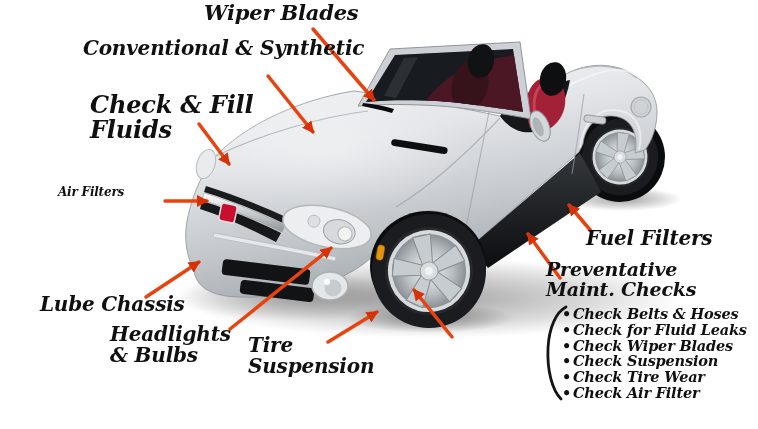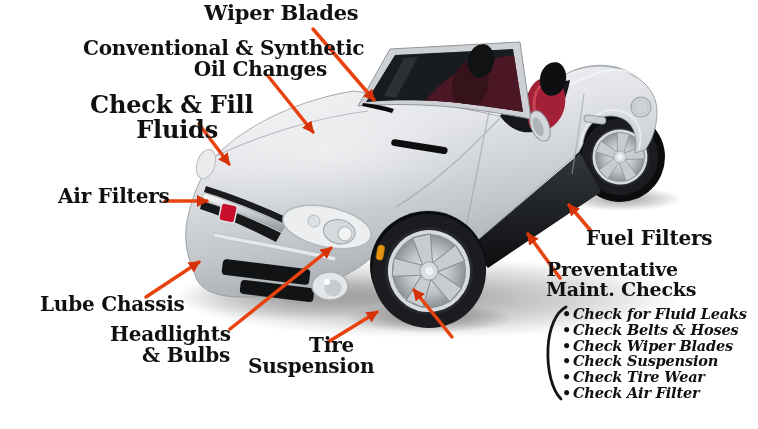--- a/index.html
+++ b/index.html
@@ -3,28 +3,28 @@
 <meta charset="utf-8">
 <style>
   html,body{margin:0;padding:0;background:#fff;}
   .stage{
     position:relative;width:758px;height:429px;overflow:hidden;
     background:var(--background,#fff);
     font-family:"DejaVu Serif", serif;
   }
   svg.layer{position:absolute;left:0;top:0;width:758px;height:429px;}
   .lbl{
-    position:absolute;text-align:right;color:var(--label-text,#101010);
-    font-weight:700;line-height:1.05;letter-spacing:-0.2px;
+    position:absolute;text-align:left;color:var(--label-text,#101010);
+    font-style:italic;font-weight:700;line-height:1.05;letter-spacing:-0.2px;
     white-space:nowrap;
   }
   #lbl-wiper{left:204px;top:2px;width:144px;font-size:21px;}
   #lbl-oil{left:83px;top:38px;width:244px;font-size:20px;}
   #lbl-fluids{left:90px;top:92px;width:128px;font-size:24px;}
-  #lbl-air{left:58px;top:186px;width:110px;font-size:20px;}
+  #lbl-air{left:58px;top:186px;width:110px;font-size:12px;}
   #lbl-lube{left:40px;top:294px;width:132px;font-size:20px;}
   #lbl-headlights{left:110px;top:324px;width:120px;font-size:20px;}
   #lbl-tire{left:248px;top:335px;width:106px;font-size:20px;}
   #lbl-brake{left:421px;top:319px;width:124px;font-size:19px;line-height:1.0;}
   #lbl-fuel{left:586px;top:220px;width:118px;font-size:20px;margin-top:8px;}
   #lbl-prev{left:546px;top:260px;width:132px;font-size:19px;line-height:1.03;}
   #checklist{
     position:absolute;left:562px;top:306px;margin:0;padding:0;list-style:none;
     color:var(--label-text,#101010);font-style:italic;font-weight:700;
     font-size:14.5px;line-height:15.8px;letter-spacing:-0.2px;white-space:nowrap;
@@ -214,21 +214,20 @@
     </g>
 
     <path fill="none" stroke="#141414" stroke-width="2.8" stroke-linecap="round" d="M 566 307 C 556 312 549 328 548 348 C 547 370 552 390 561 399"></path>
   </svg>
 
   <div class="lbl" id="lbl-wiper">
     <div>Wiper Blades</div>
   </div>
   <div class="lbl" id="lbl-oil">
     <div>Conventional &amp; Synthetic</div>
-    <div>Oil Changes</div>
   </div>
   <div class="lbl" id="lbl-fluids">
     <div>Check &amp; Fill</div>
     <div>Fluids</div>
   </div>
   <div class="lbl" id="lbl-air">
     <div>Air Filters</div>
   </div>
   <div class="lbl" id="lbl-lube">
     <div>Lube Chassis</div>
@@ -243,21 +242,21 @@
   </div>
   <div class="lbl" id="lbl-fuel">
     <div>Fuel Filters</div>
   </div>
   <div class="lbl" id="lbl-prev">
     <div>Preventative</div>
     <div>Maint. Checks</div>
   </div>
 
   <ul id="checklist">
+    <li><span class="bullet">•</span><span>Check Belts &amp; Hoses</span></li>
     <li><span class="bullet">•</span><span>Check for Fluid Leaks</span></li>
-    <li><span class="bullet">•</span><span>Check Belts &amp; Hoses</span></li>
     <li><span class="bullet">•</span><span>Check Wiper Blades</span></li>
     <li><span class="bullet">•</span><span>Check Suspension</span></li>
     <li><span class="bullet">•</span><span>Check Tire Wear</span></li>
     <li><span class="bullet">•</span><span>Check Air Filter</span></li>
   </ul>
 
 </div>
 
 </body></html>

